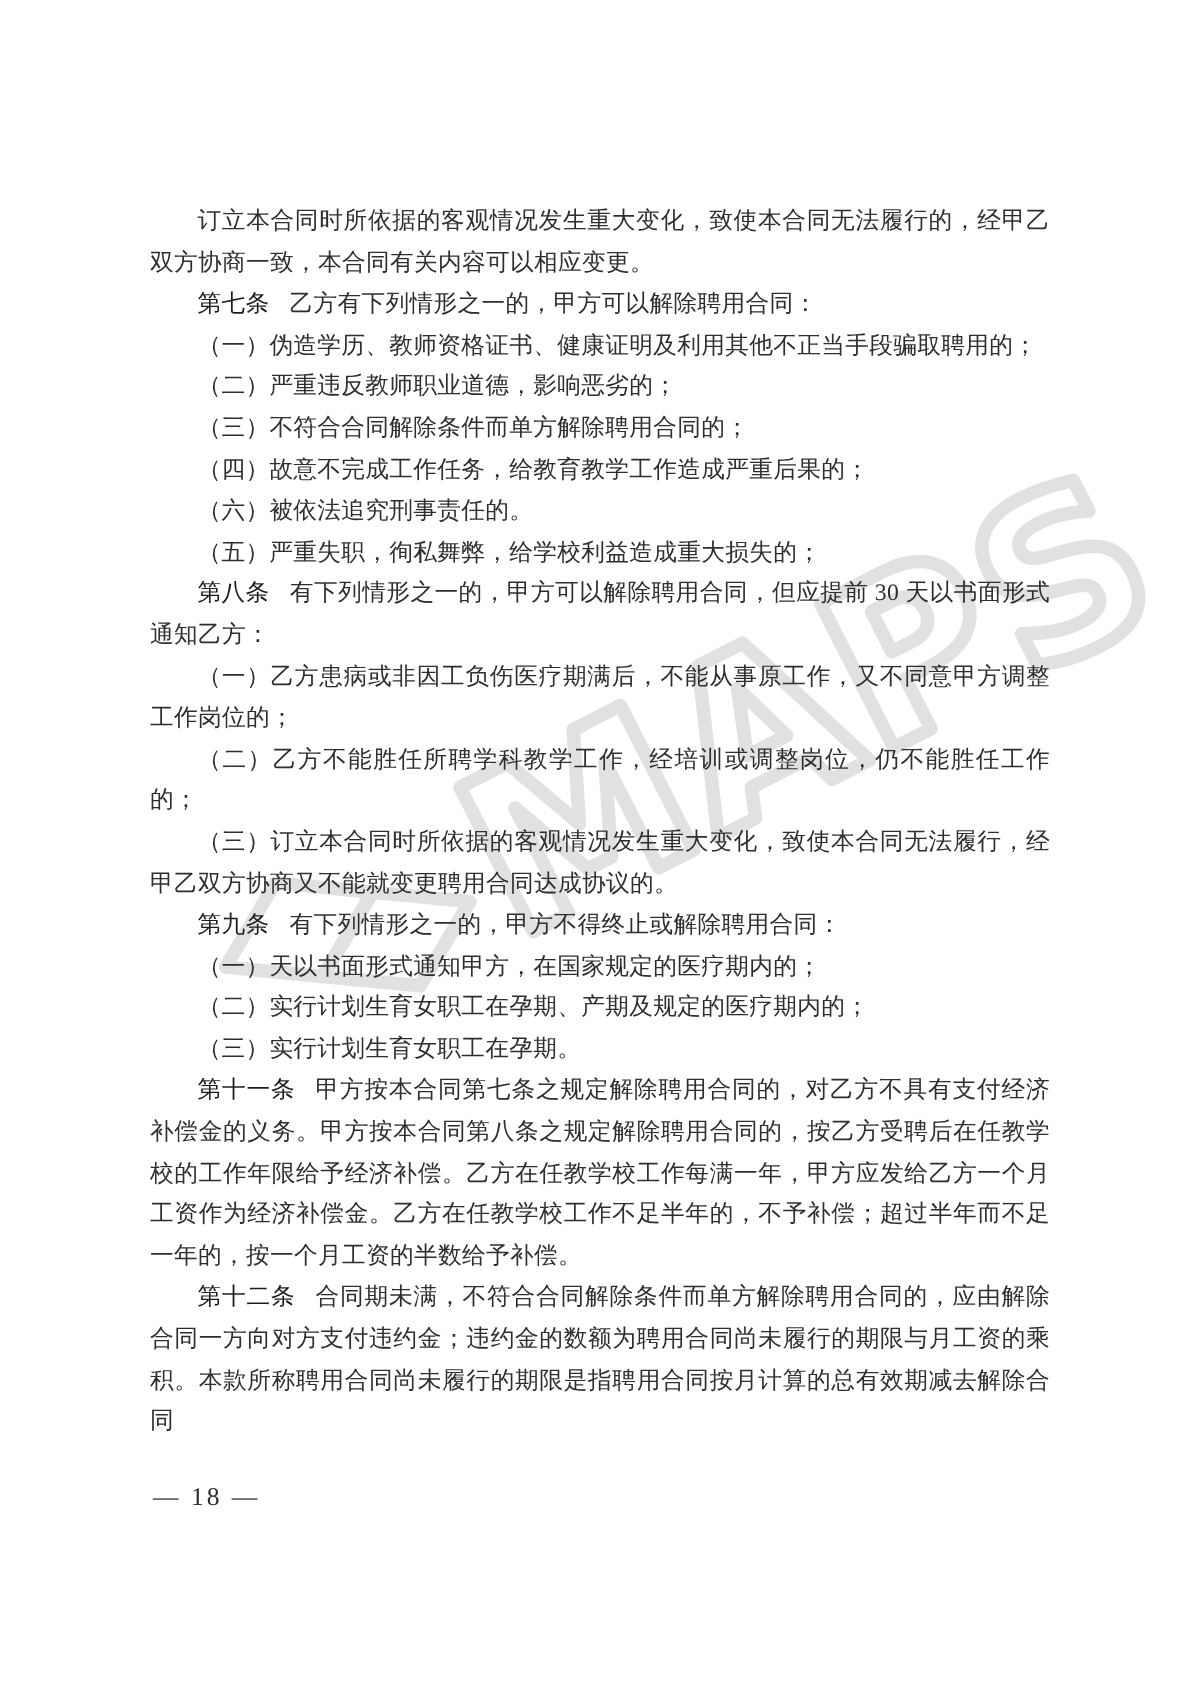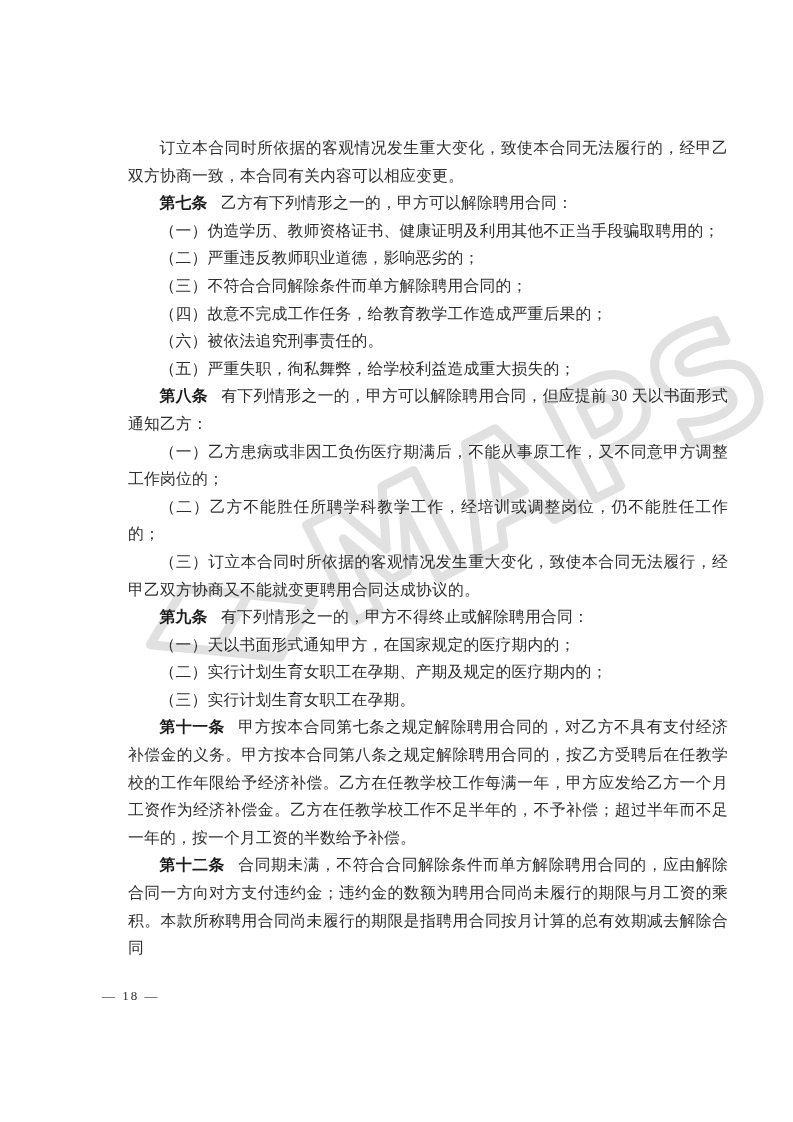--- a/index.html
+++ b/index.html
@@ -31,45 +31,44 @@
     font-family: "DejaVu Sans", sans-serif;
     font-weight: bold;
   }
   .content {
     position: absolute;
     left: 100px;
     top: 134px;
     width: 600px;
     z-index: 1;
     color: #2e2e2e;
-    margin-left: 28px;
   }
   .content p {
     margin: 0;
     padding: 0;
     font-size: 15.8px;
     line-height: 27.6px;
     text-align: justify;
     text-indent: 2em;
     letter-spacing: 0.2px;
   }
   .term {
     font-family: "Liberation Sans", "DejaVu Sans", sans-serif;
-    font-weight: bold;
+    font-weight: normal;
     color: #1c1c1c;
   }
   .term:not(:empty) {
     margin-right: 0.85em;
   }
   .page-number {
     position: absolute;
     left: 102px;
     top: 988px;
     z-index: 1;
-    font-size: 13px;
+    font-size: 17px;
     color: #2e2e2e;
     letter-spacing: 2px;
     font-family: "Liberation Serif", "DejaVu Serif", serif;
   }
 </style>
 </head>
 <body>
 
 <div class="page">
 

